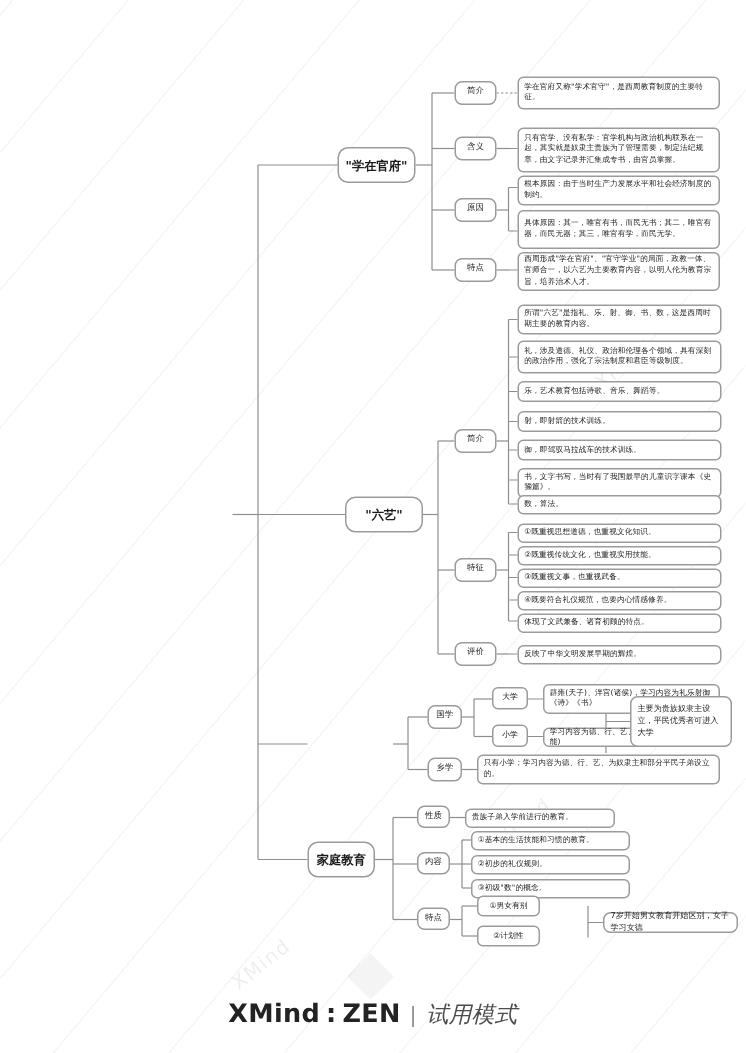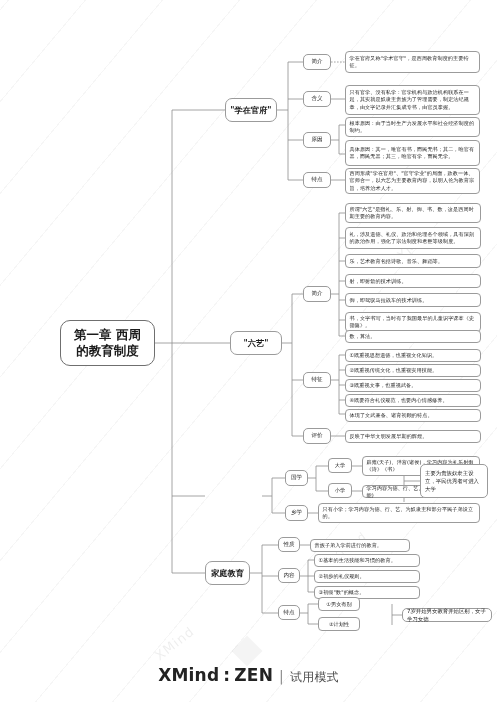--- a/index.html
+++ b/index.html
@@ -103,21 +103,21 @@
   }
   .brand{
     display:inline-flex;align-items:baseline;gap:4px;
     font-size:17px;font-weight:bold;color:#232323;
     letter-spacing:0.2px;
   }
   .brand .sep{
     font-weight:normal;color:#8d8d8d;font-size:14px;margin:0 2px;
   }
   .brand .trial{
-    font-size:12px;font-weight:normal;color:#4d4d4d;
+    font-size:15px;font-weight:normal;color:#4d4d4d;font-style:italic;
   }
   .diamond{
     position:absolute;
     left:247px;top:640px;
     width:22px;height:22px;
     transform:translateX(-50%) rotate(45deg);
     background:rgba(0,0,0,0.045);
     z-index:1;
   }
 </style>
@@ -221,26 +221,20 @@
     <path d="M308,604 H318"></path>
     <path d="M308,624 H318"></path>
 
     <path d="M392,604 V625"></path>
     <path d="M392,615 H402"></path>
   </g>
 </svg>
 
 <div id="canvas">
 
-  <div class="node root" style="left:60px;top:320px;width:95px;height:46px;">
-    <div>
-      <div>第一章 西周</div>
-      <div>的教育制度</div>
-    </div>
-  </div>
 
   <div class="node lvl1" style="left:225px;top:98px;width:52px;height:24px;">"学在官府"</div>
 
   <div class="node lvl2" style="left:303px;top:54px;width:28px;height:16px;">简介</div>
   <div class="node lvl2" style="left:303px;top:91px;width:28px;height:16px;">含义</div>
   <div class="node lvl2" style="left:303px;top:132px;width:28px;height:16px;">原因</div>
   <div class="node lvl2" style="left:303px;top:172px;width:28px;height:16px;">特点</div>
 
   <div class="node leaf two" style="left:345px;top:51px;width:135px;height:22px;">学在官府又称"学术官守"，是西周教育制度的主要特征。</div>
   <div class="node leaf two" style="left:345px;top:85px;width:135px;height:30px;">只有官学、没有私学：官学机构与政治机构联系在一起，其实就是奴隶主贵族为了管理需要，制定法纪规章，由文字记录并汇集成专书，由官员掌握。</div>

